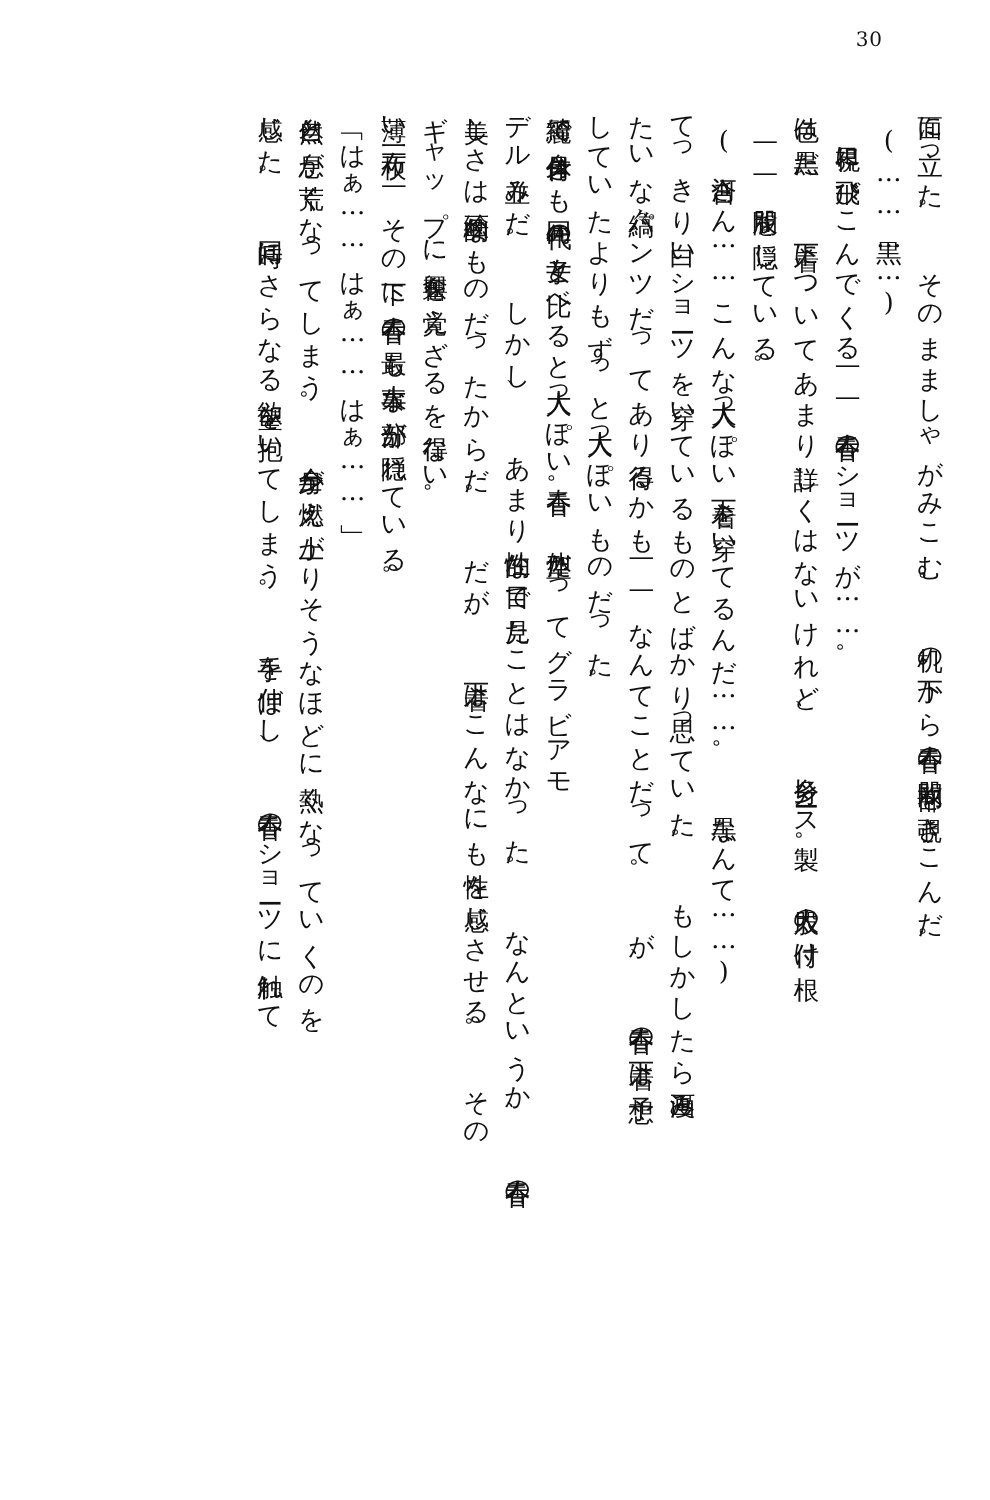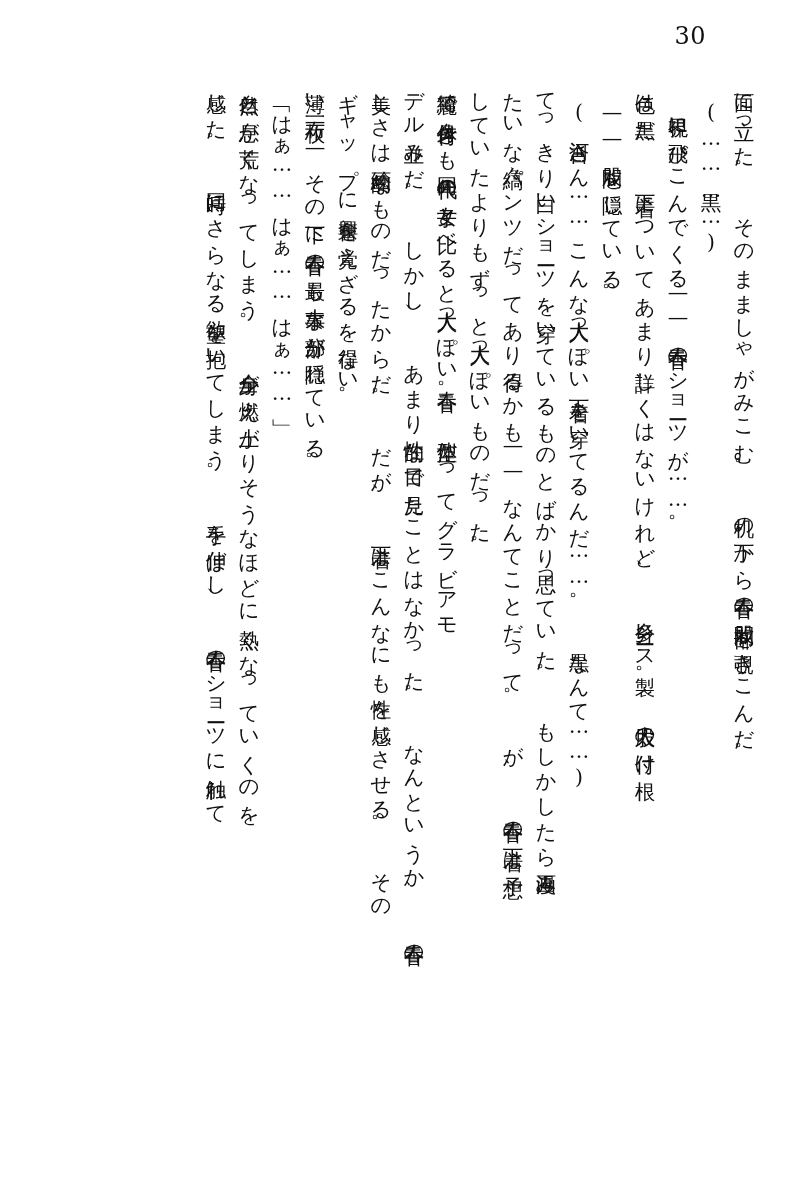--- a/index.html
+++ b/index.html
@@ -18,21 +18,21 @@
     position: relative;
     width: 792px;
     height: 1200px;
     box-sizing: border-box;
     background: #ffffff;
   }
   .page-number {
     position: absolute;
     top: 22px;
     right: 86px;
-    font-size: 24px;
+    font-size: 16px;
     font-family: "DejaVu Serif", "Liberation Serif", serif;
     color: #111111;
     letter-spacing: 0.5px;
   }
   .text-block {
     position: absolute;
     top: 78px;
     left: 38px;
     right: 38px;
     height: 1080px;

